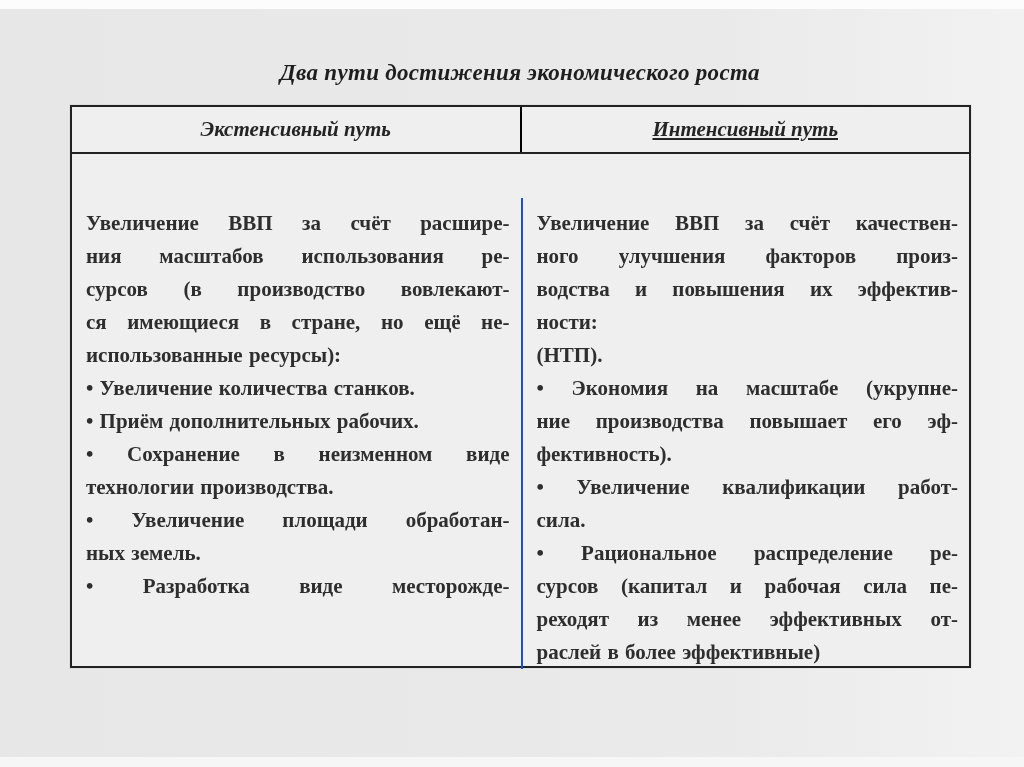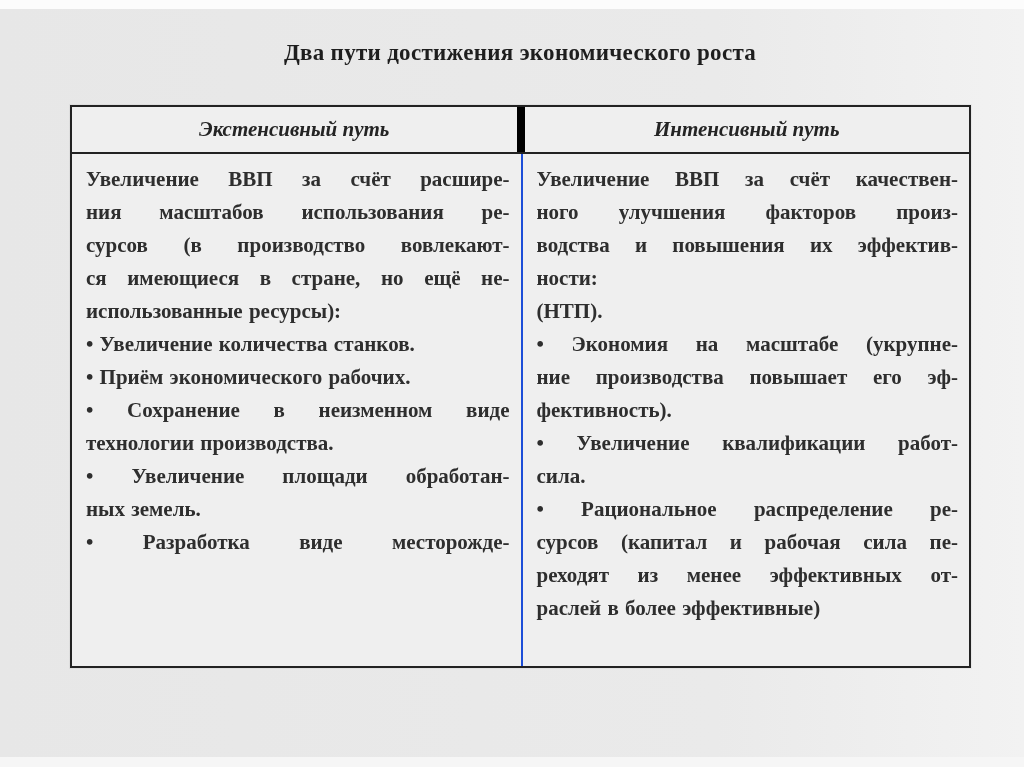--- a/index.html
+++ b/index.html
@@ -16,54 +16,56 @@
   }
   .edge-top {
     position: absolute; top: 0; left: 0; width: 100%; height: 9px;
     background: #fcfcfc;
   }
   .edge-bottom {
     position: absolute; bottom: 0; left: 0; width: 100%; height: 10px;
     background: #f6f6f6;
   }
   .page-title {
-    position: absolute; top: 40px; left: 70px; width: 900px;
+    position: absolute; top: 60px; left: 70px; width: 900px;
     text-align: center;
     font-size: 23px; font-weight: bold; color: #1e1e1e;
     letter-spacing: 0.3px;
+    font-style: italic;
   }
   .cmp-table {
     position: absolute; left: 70px; top: 105px;
     width: 901px; height: 563px;
     box-sizing: border-box;
     border: 2px solid #222;
     background: #efefef;
     display: flex; flex-direction: column;
     box-shadow: 0 0 0 1px rgba(0,0,0,0.04);
   }
   .thead {
     display: flex; height: 45px; flex: 0 0 45px;
     border-bottom: 2px solid #222;
   }
   .th {
     flex: 1 1 50%;
     display: flex; align-items: center; justify-content: center;
     font-size: 21px; font-weight: bold; font-style: italic;
     color: #242424;
   }
-  .th.col-right { border-left: 8px solid #000000; }
+  .th.col-right { border-left: 2px solid #000000; text-decoration: underline; }
   .tbody { display: flex; flex: 1 1 auto; }
   .td {
     flex: 1 1 50%;
     box-sizing: border-box;
     padding: 9px 11px 0 14px;
     font-size: 21px; font-weight: bold;
     line-height: 33px;
     color: #2e2e2e;
     overflow: hidden;
+    margin-top: 44px;
   }
   .td.col-right { border-left: 2px solid #1d4ed8; }
   .block { margin: 0; }
   .line {
     text-align: justify;
     text-align-last: justify;
     word-spacing: 1px;
   }
   .line.last {
     text-align-last: left;
@@ -89,21 +91,21 @@
             <div class="line">Увеличение ВВП за счёт расшире-</div>
             <div class="line">ния масштабов использования ре-</div>
             <div class="line">сурсов (в производство вовлекают-</div>
             <div class="line">ся имеющиеся в стране, но ещё не-</div>
             <div class="line last">использованные ресурсы):</div>
           </div>
           <div class="block">
             <div class="line last">• Увеличение количества станков.</div>
           </div>
           <div class="block">
-            <div class="line last">• Приём экономического рабочих.</div>
+            <div class="line last">• Приём дополнительных рабочих.</div>
           </div>
           <div class="block">
             <div class="line">• Сохранение в неизменном виде</div>
             <div class="line last">технологии производства.</div>
           </div>
           <div class="block">
             <div class="line">• Увеличение площади обработан-</div>
             <div class="line last">ных земель.</div>
           </div>
           <div class="block">

